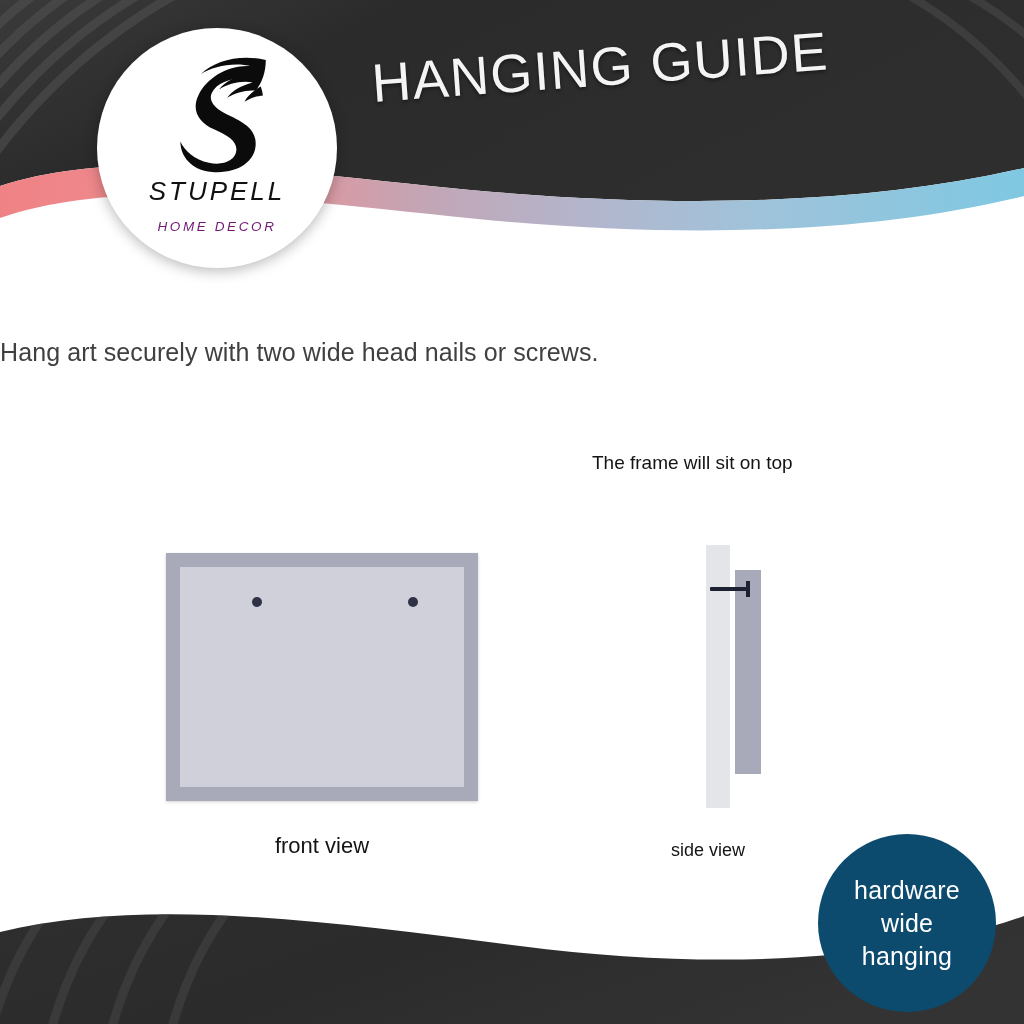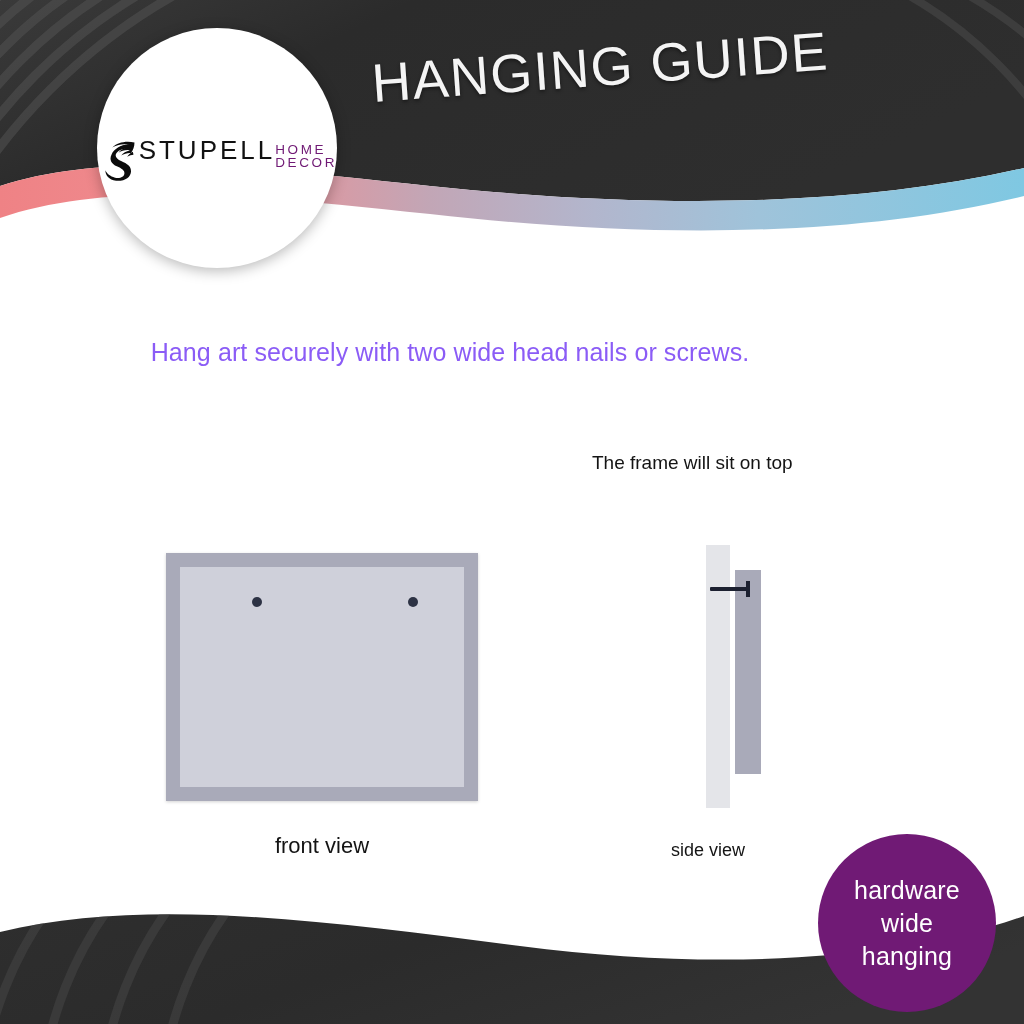--- a/index.html
+++ b/index.html
@@ -29,24 +29,25 @@
   .logo-circle {
     position: absolute;
     left: 97px;
     top: 28px;
     width: 240px;
     height: 240px;
     border-radius: 50%;
     background: #ffffff;
     box-shadow: 0 3px 14px rgba(0,0,0,0.28);
     display: flex;
-    flex-direction: row;
+    flex-direction: column;
     align-items: center;
     justify-content: flex-start;
     overflow: hidden;
+    font-style: italic;
   }
   .logo-mark {
     margin-top: 26px;
     width: 122px;
     height: 120px;
   }
   .logo-name {
     font-size: 26px;
     letter-spacing: 3.0px;
     color: #111111;
@@ -89,25 +90,24 @@
     color: #161616;
     white-space: nowrap;
   }
 
   
   .main-instruction {
     position: absolute;
     left: 0;
     top: 338px;
     width: 900px;
-    text-align: center;
     font-size: 25px;
     font-weight: 400;
     letter-spacing: 0.1px;
-    color: #8b5cf6;
+    color: #404040;
   }
 
   
   .cap-left {
     position: absolute;
     left: 155px;
     top: 446px;
     width: 330px;
     text-align: center;
     font-size: 19px;
@@ -219,21 +219,21 @@
   }
 
   
   .hw-badge {
     position: absolute;
     left: 818px;
     top: 834px;
     width: 178px;
     height: 178px;
     border-radius: 50%;
-    background: #701a75;
+    background: #0c4a6e;
     display: flex;
     flex-direction: column;
     align-items: center;
     justify-content: center;
     color: #ffffff;
   }
   .hw-line {
     font-size: 25px;
     font-weight: 400;
     line-height: 33px;

